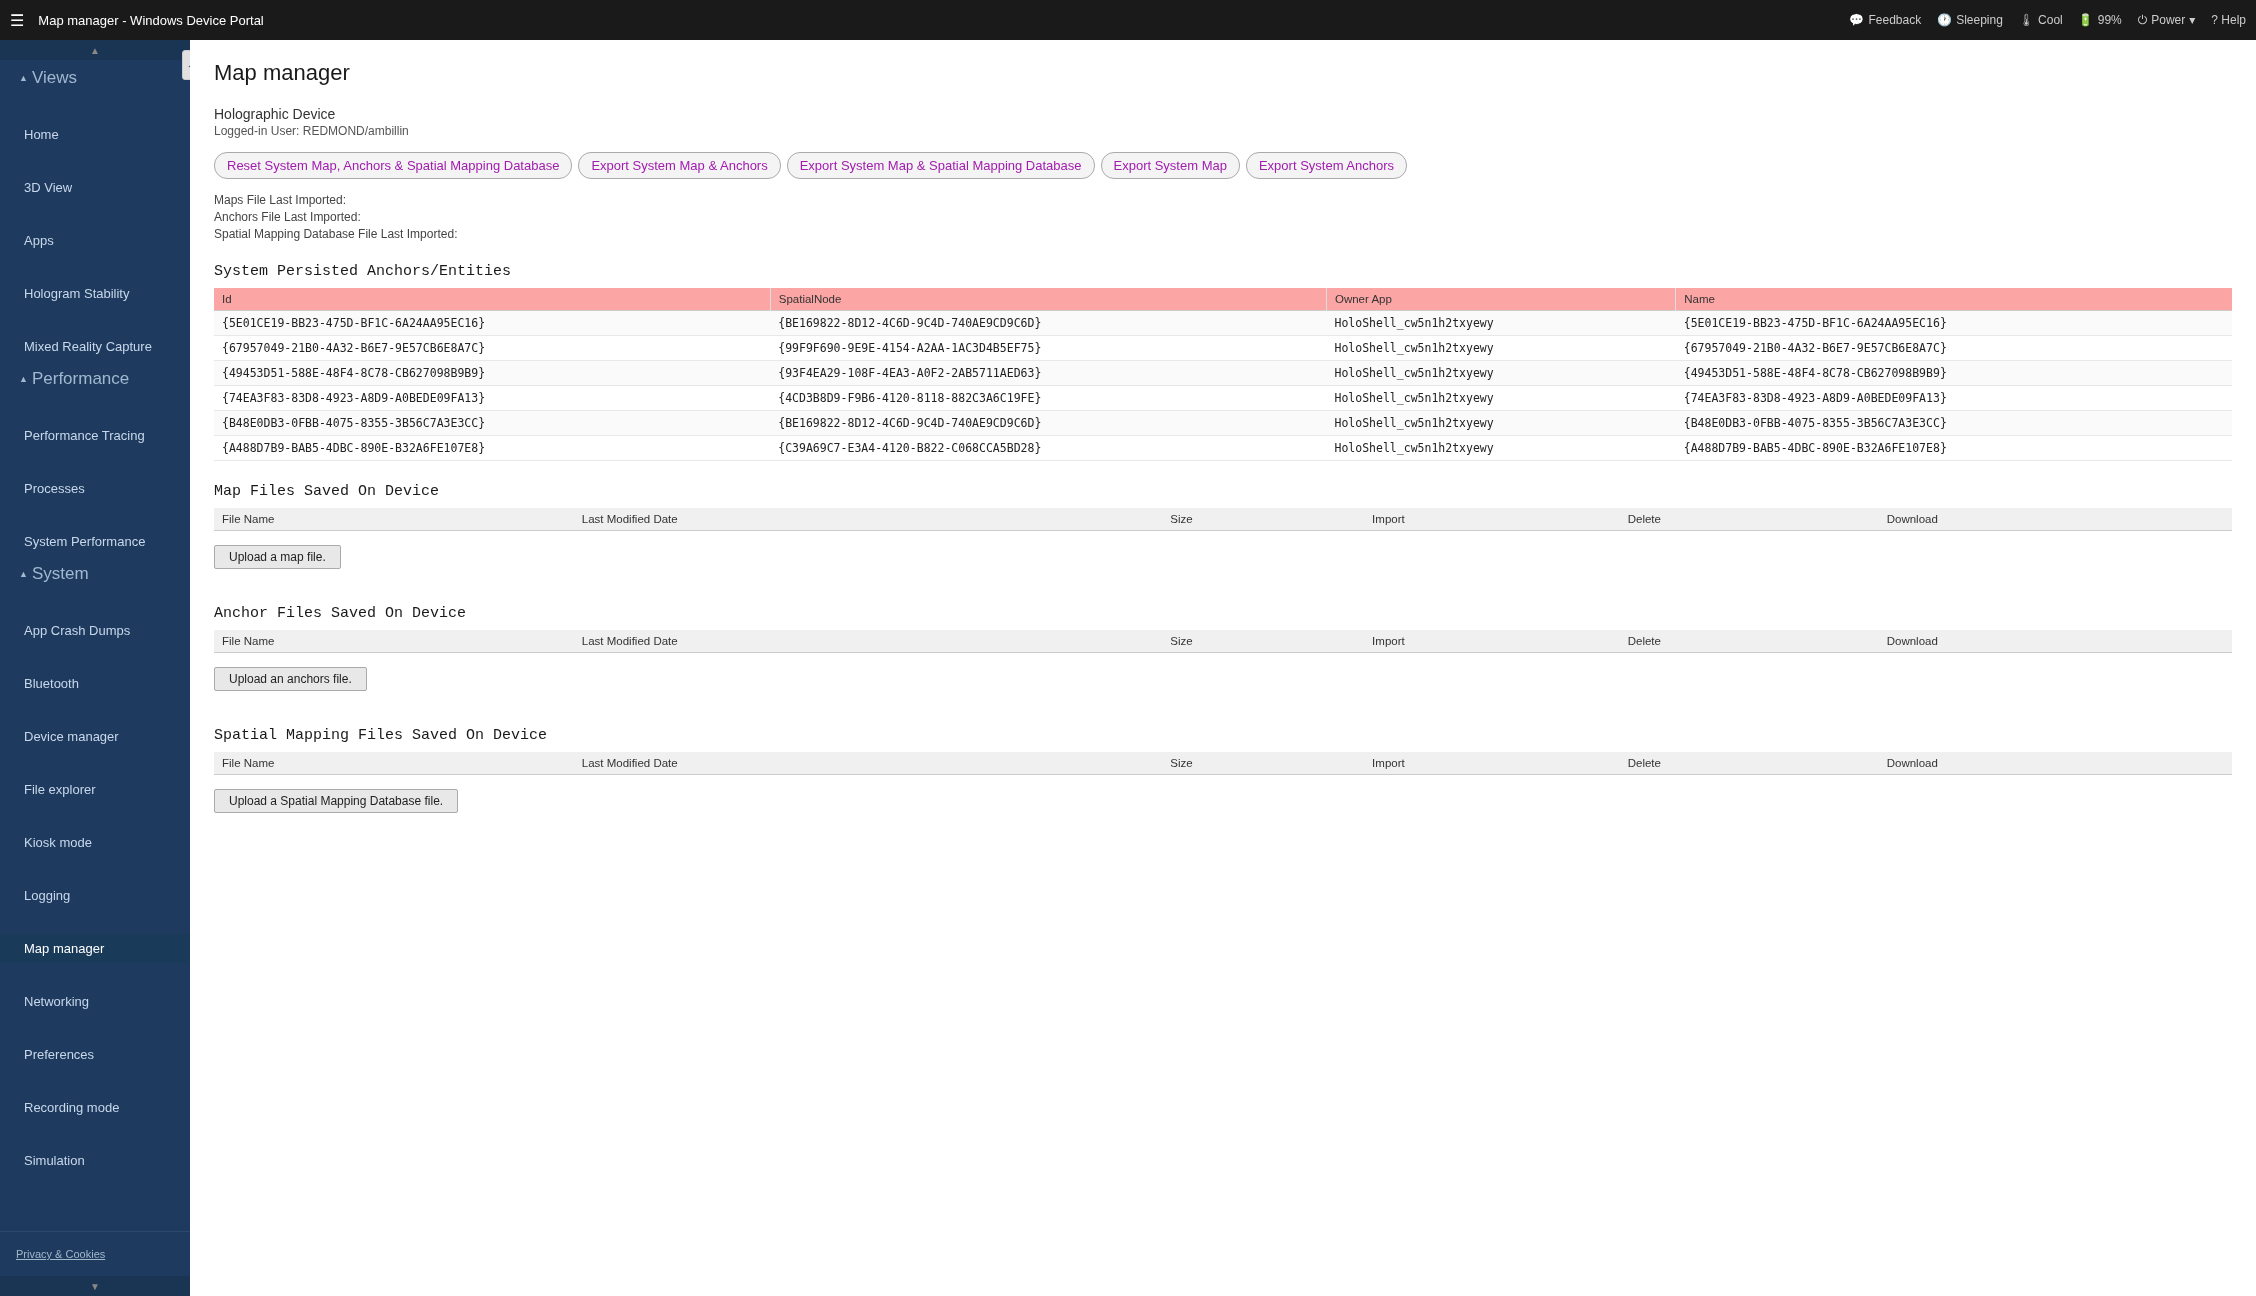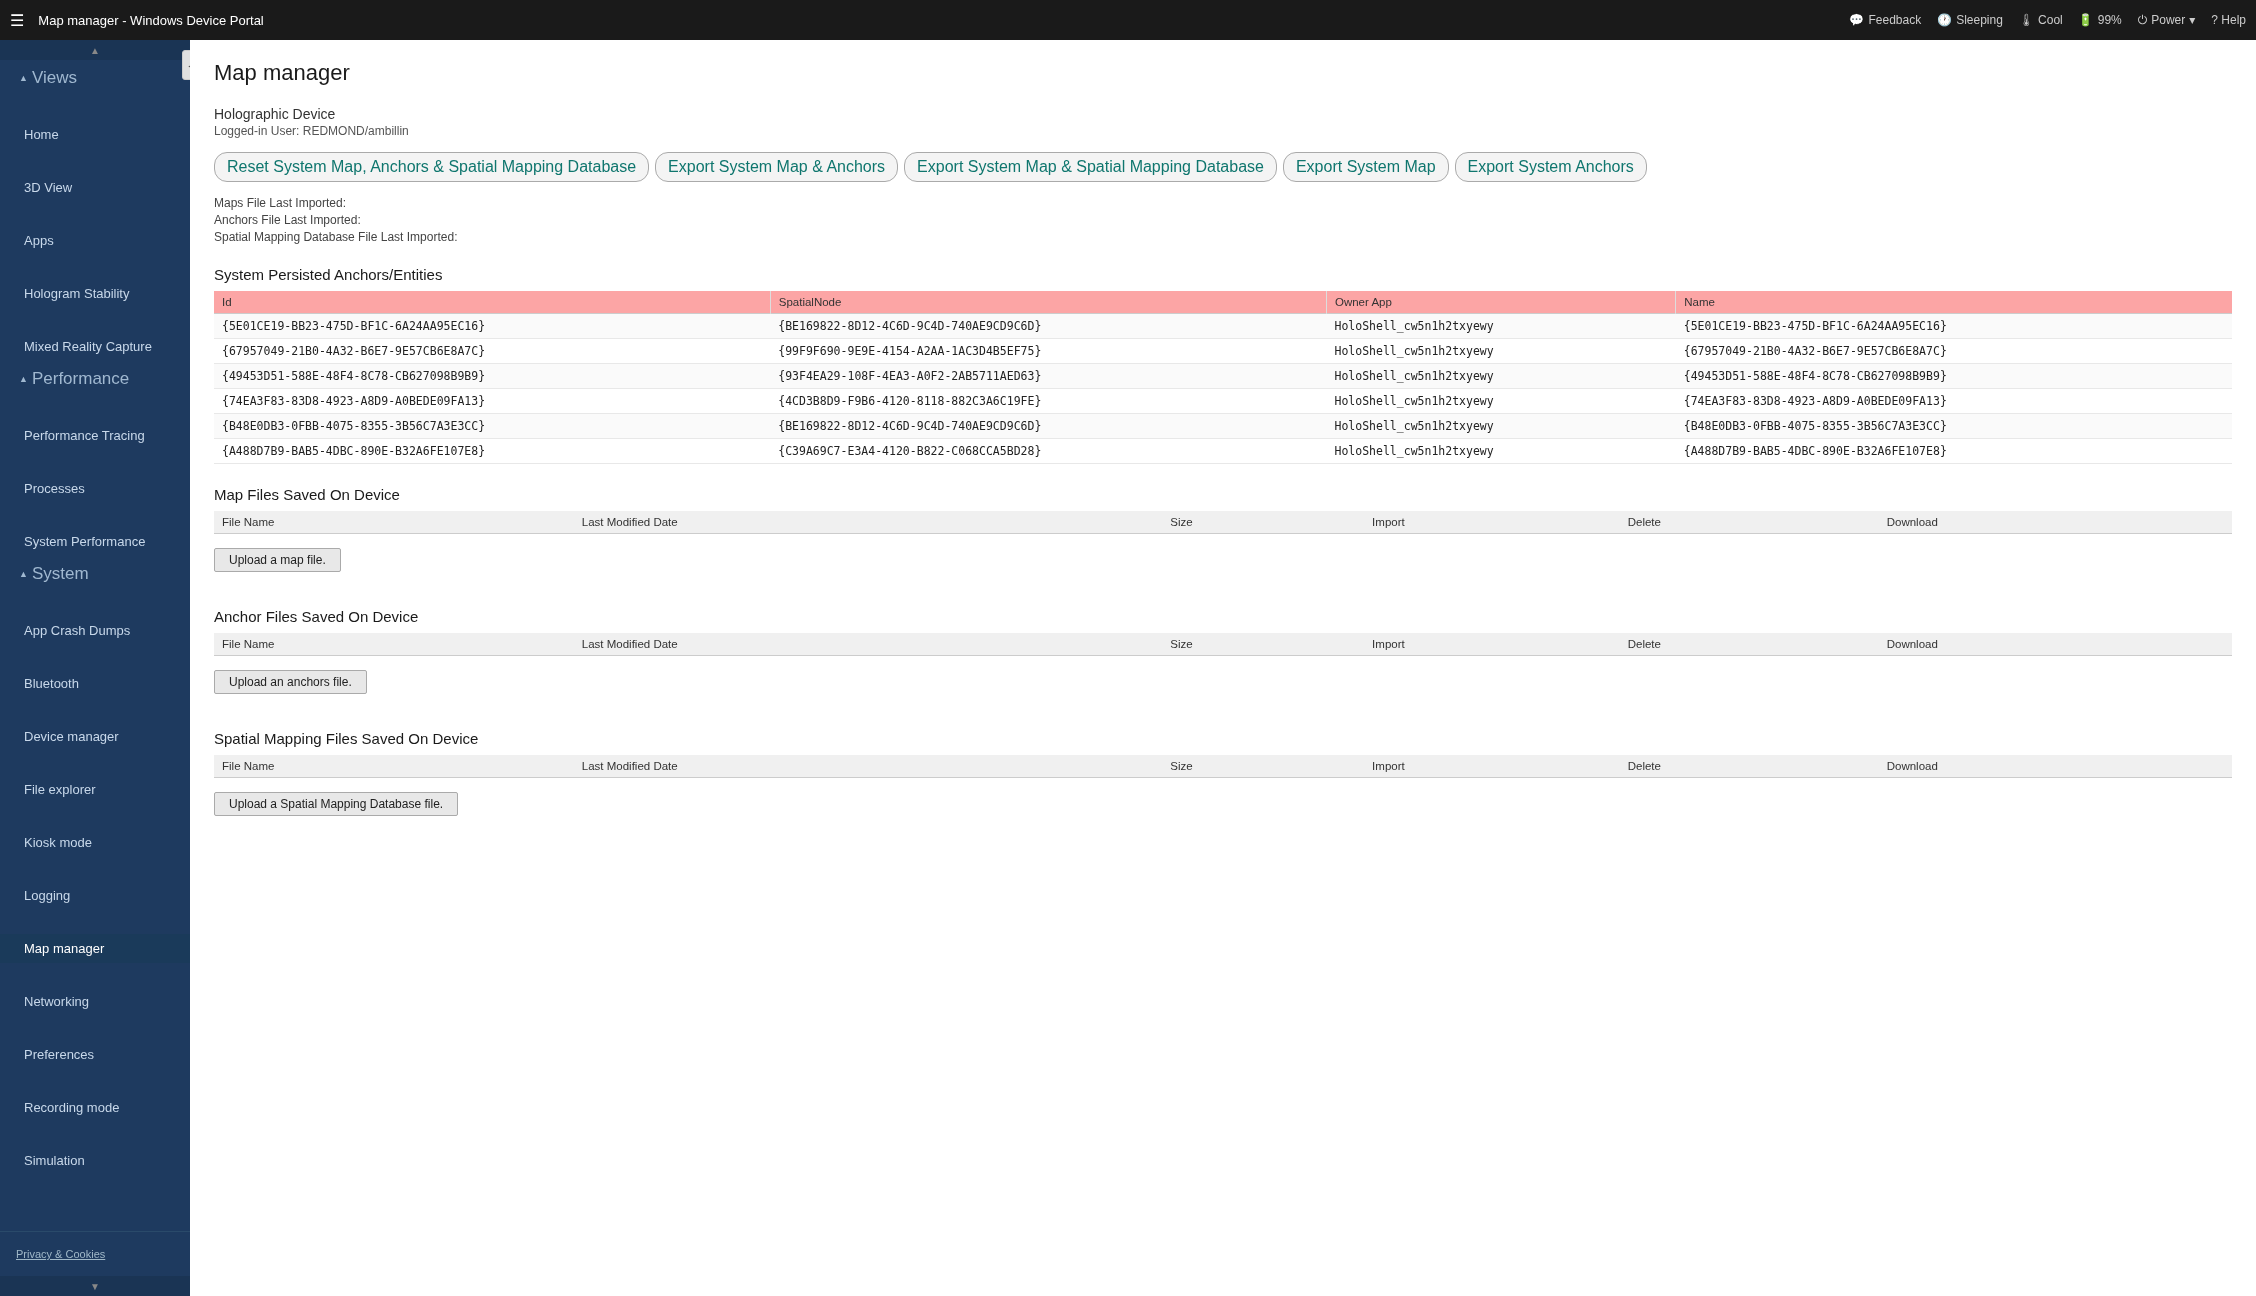--- a/index.html
+++ b/index.html
@@ -121,35 +121,36 @@
     .btn-group {
       display: flex;
       flex-wrap: wrap;
       gap: 6px;
       margin: 14px 0;
     }
     .btn {
       padding: 5px 12px;
       border: 1px solid #aaa;
       background: #f4f4f4;
-      color: #0f766e;
-      font-size: 16px;
+      color: #a21caf;
+      font-size: 13px;
       cursor: pointer;
       border-radius: 13px;
     }
 
     .info-line { font-size: 12px; color: #444; margin-bottom: 3px; }
 
     
     .section-heading {
       font-size: 15px;
       font-weight: 400;
       color: #1a1a1a;
       margin: 22px 0 8px 0;
       border-bottom: none;
+      font-family: Liberation Mono, monospace;
     }
 
     
     .data-table {
       width: 100%;
       border-collapse: collapse;
       font-size: 12px;
     }
     .data-table thead tr {
       background: #fca5a5;

